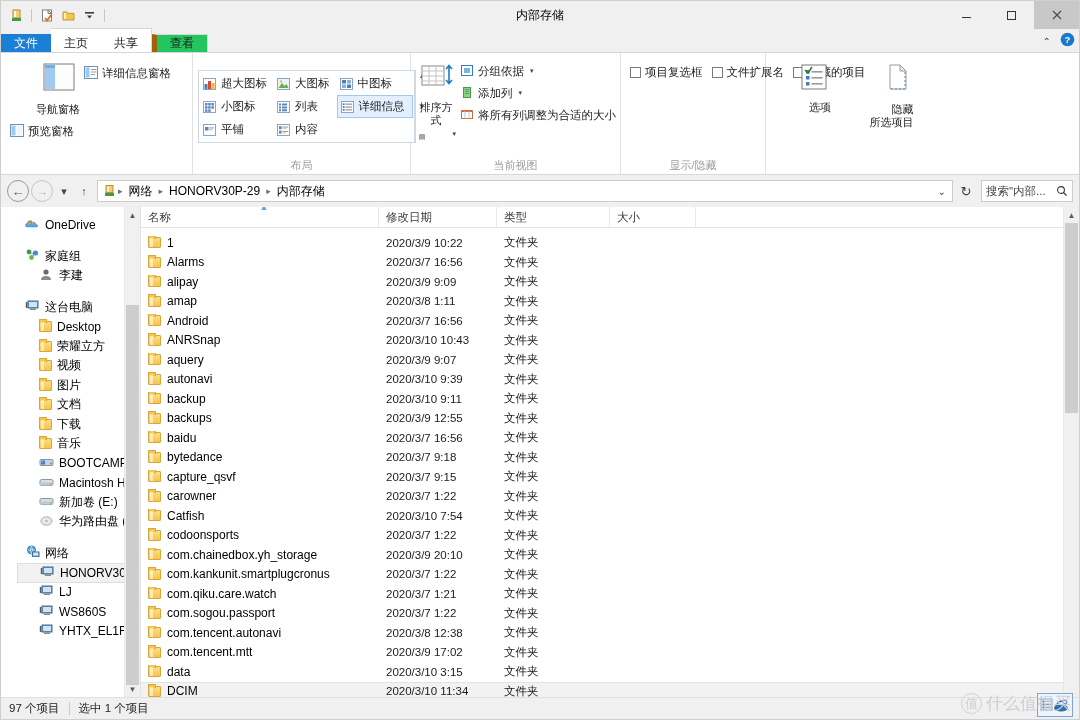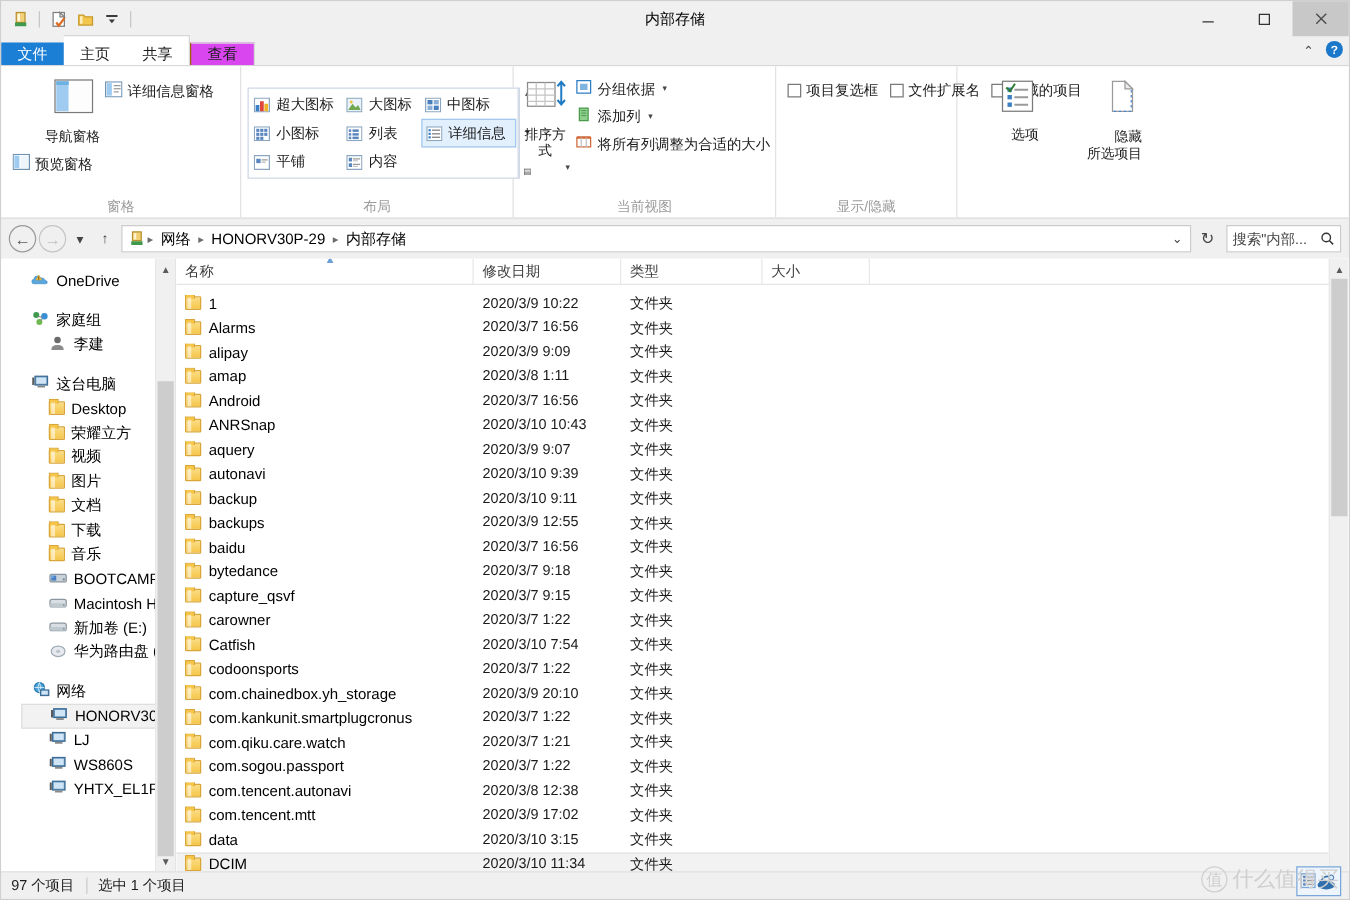--- a/index.html
+++ b/index.html
@@ -58,22 +58,22 @@
     border-bottom: 1px solid #d7d7d7;
   }
   .tab {
     height: 18px; padding: 0 13px;
     display: flex; align-items: center;
     font-size: 12px; color: #1c1c1c;
     position: relative;
   }
   .tab.file { background: #1c7fd6; color: #fff; font-weight: normal; }
   .tab.active-view {
-    background: #d946ef;
-    border-left: 1px solid #a16207;
+    background: #22c55e;
+    border-left: 5px solid #a16207;
     border-right: 1px solid #d7d7d7;
     border-top: 1px solid #d7d7d7;
   }
   .tabs-mid { display: flex; align-items: flex-end; background: #fff;
     border-top: 1px solid #d7d7d7; border-right: 1px solid #d7d7d7; height: 24px; }
   .ribbon-tools {
     position: absolute; right: 4px; top: 0; height: 24px;
     display: flex; align-items: center; gap: 9px;
   }
 
@@ -387,21 +387,20 @@
               <svg width="14" height="13" viewBox="0 0 14 13">
                 <rect x="0.5" y="0.5" width="13" height="12" fill="#fff" stroke="#6f93b5"></rect>
                 <rect x="1.5" y="1.5" width="4" height="10" fill="#9ecbef"></rect>
                 <rect x="6.5" y="1.5" width="6" height="10" fill="#eef5fb"></rect>
               </svg>
             </span>
             <span>预览窗格</span>
           </div>
         </div>
       </div>
-      <div class="rgroup-label">窗格</div>
     </div>
 
     <div class="rgroup" style="width:218px;">
       <div class="rgroup-body" style="align-items:center;">
         <div style="display:flex;">
           <div class="gallery">
             <div class="gal-item">
               <span class="sq">
                 <svg width="13" height="12" viewBox="0 0 13 12">
                   <rect x="0.5" y="0.5" width="12" height="11" fill="#fff" stroke="#8aa6c0"></rect>

